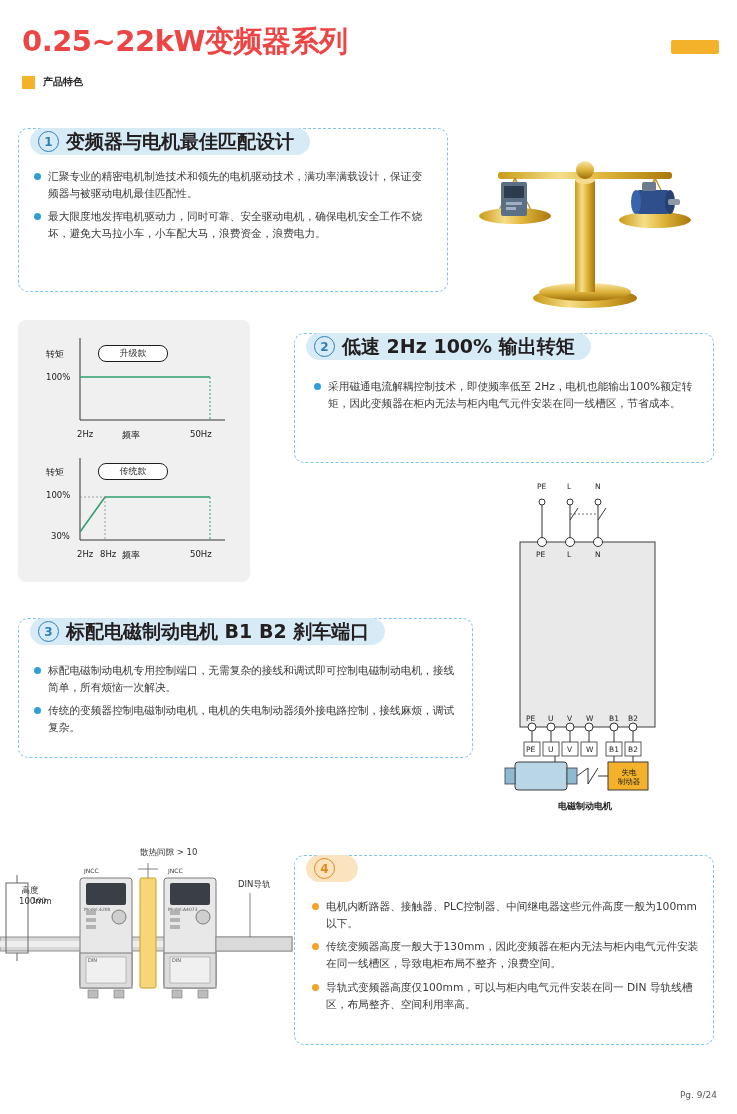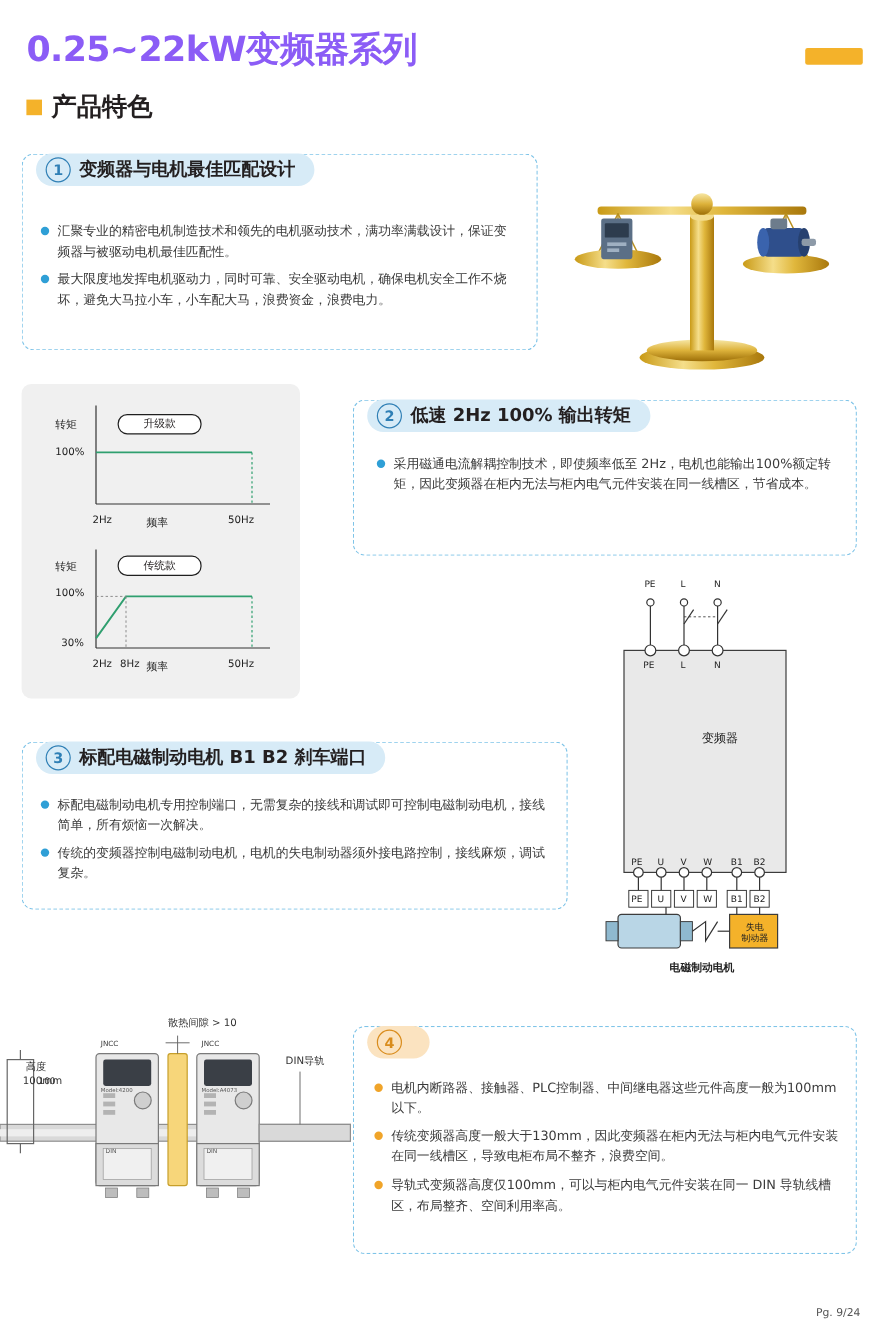--- a/index.html
+++ b/index.html
@@ -9,31 +9,31 @@
     font-family:"DejaVu Sans","Liberation Sans",sans-serif;
     color:#231f20;
     overflow:hidden;
   }
   .page{position:absolute;left:0;top:0;width:737px;height:1114px;}
 
   
   .main-title{
     position:absolute;left:22px;top:22px;
     font-size:29px;font-weight:bold;letter-spacing:-0.5px;
-    color:#8b5cf6;
+    color:#ef4444;
   }
   .corner-tab{
     position:absolute;right:18px;top:40px;width:48px;height:14px;
     background:#f4b22a;border-radius:2px;
   }
   .sec-title-wrap{
     position:absolute;left:22px;top:75px;display:flex;align-items:center;gap:8px;
   }
   .sec-sq{width:13px;height:13px;background:#f4b22a;}
-  .sec-title{font-size:21px;font-weight:bold;color:#231f20;}
+  .sec-title{font-size:10px;font-weight:bold;color:#231f20;}
 
   
   .fbox{
     position:absolute;
     border:1px dashed #7fc4e8;
     border-radius:10px;
     background:#fff;
     box-sizing:border-box;
   }
   .fhead{
@@ -48,21 +48,21 @@
   }
   .fhead.orange{background:#fbe3c0;}
   .fnum{
     width:19px;height:19px;border-radius:50%;
     border:1.4px solid #2f7fb5;
     color:#2f7fb5;font-size:12px;font-weight:bold;
     display:flex;align-items:center;justify-content:center;
     margin-right:7px;flex:0 0 auto;
   }
   .fnum.orange{border-color:#d98c1c;color:#d98c1c;}
-  .ftitle{font-size:15px;font-weight:bold;color:#231f20;}
+  .ftitle{font-size:19px;font-weight:bold;color:#231f20;}
 
   .blist{position:absolute;left:16px;right:14px;}
   .bitem{display:flex;margin-bottom:6px;}
   .bdot{
     width:7px;height:7px;border-radius:50%;background:#2f9fd6;
     margin:5px 7px 0 0;flex:0 0 auto;
   }
   .bdot.orange{background:#f0a429;}
   .btext{font-size:10.7px;line-height:1.6;color:#3a3a3a;}
 
@@ -109,21 +109,21 @@
   <div class="sec-title-wrap">
     <div class="sec-sq"></div>
     <div class="sec-title">产品特色</div>
   </div>
 
   <div class="fbox" style="left:18px;top:128px;width:430px;height:164px;"></div>
   <div class="fhead" style="left:30px;top:128px;">
     <div class="fnum">1</div>
     <div class="ftitle">变频器与电机最佳匹配设计</div>
   </div>
-  <div class="blist" style="left:34px;top:184px;width:396px;">
+  <div class="blist" style="left:34px;top:168px;width:396px;">
     <div class="bitem">
       <div class="bdot"></div>
       <div class="btext">汇聚专业的精密电机制造技术和领先的电机驱动技术，满功率满载设计，保证变频器与被驱动电机最佳匹配性。</div>
     </div>
     <div class="bitem">
       <div class="bdot"></div>
       <div class="btext">最大限度地发挥电机驱动力，同时可靠、安全驱动电机，确保电机安全工作不烧坏，避免大马拉小车，小车配大马，浪费资金，浪费电力。</div>
     </div>
   </div>
 
@@ -280,21 +280,20 @@
       <rect x="87" y="288" width="10" height="16" fill="#8fb9cf" stroke="#3c3c3c" stroke-width="0.8"></rect>
 
       <path d="M97 296 L108 288 L108 304 L118 288" fill="none" stroke="#333" stroke-width="1"></path>
 
       <rect x="128" y="282" width="40" height="28" fill="#f4b22a" stroke="#3c3c3c" stroke-width="1"></rect>
       <line x1="118" y1="296" x2="128" y2="296" stroke="#333" stroke-width="1"></line>
       <line x1="75" y1="276" x2="75" y2="282" stroke="#333" stroke-width="1"></line>
       <line x1="134" y1="276" x2="134" y2="282" stroke="#333" stroke-width="1"></line>
       <line x1="153" y1="276" x2="153" y2="282" stroke="#333" stroke-width="1"></line>
     </svg>
-    <div class="inv-label">变频器</div>
 
     <div class="term-txt" style="left:57px;top:2px;">PE</div>
     <div class="term-txt" style="left:87px;top:2px;">L</div>
     <div class="term-txt" style="left:115px;top:2px;">N</div>
     <div class="term-txt" style="left:56px;top:70px;">PE</div>
     <div class="term-txt" style="left:87px;top:70px;">L</div>
     <div class="term-txt" style="left:115px;top:70px;">N</div>
 
     <div class="term-txt" style="left:46px;top:234px;">PE</div>
     <div class="term-txt" style="left:68px;top:234px;">U</div>

